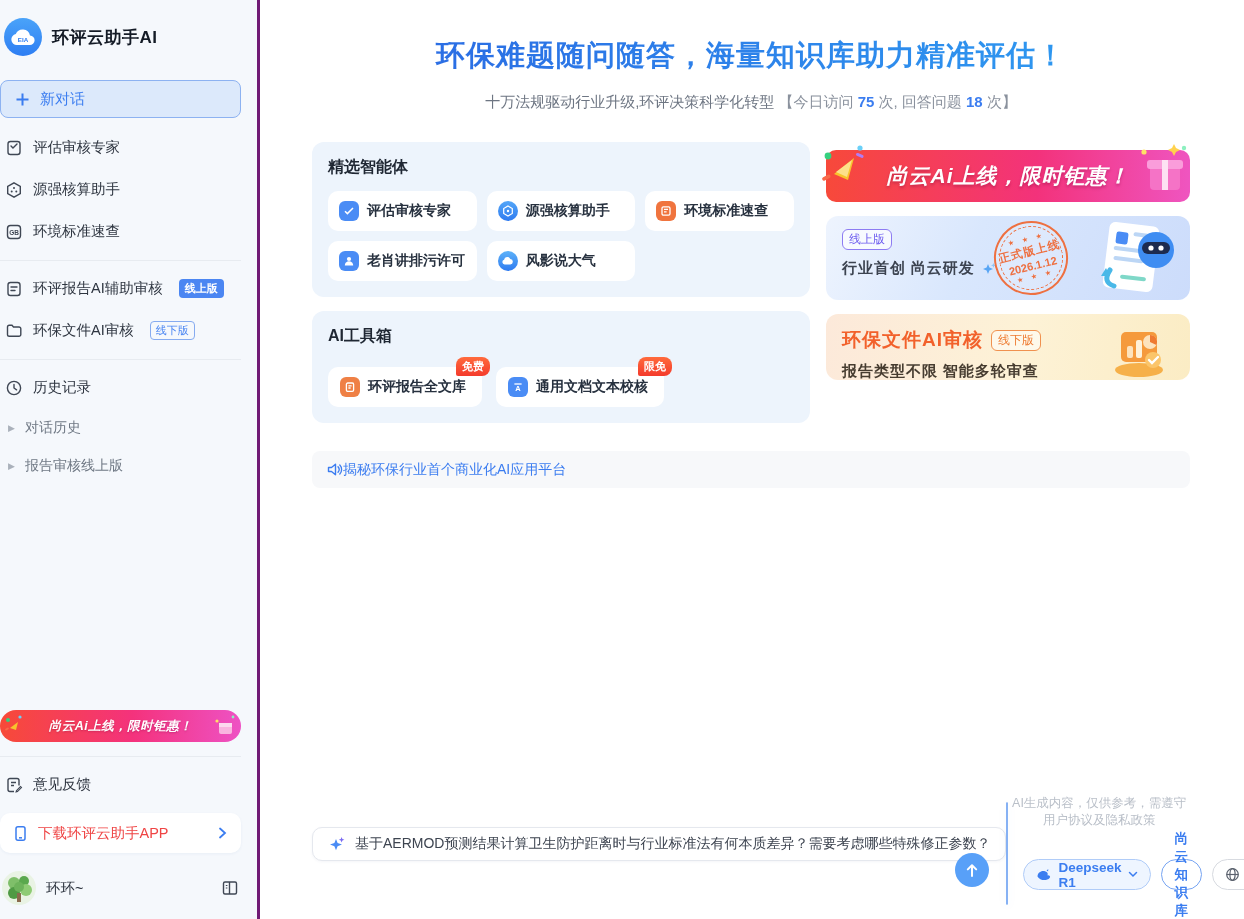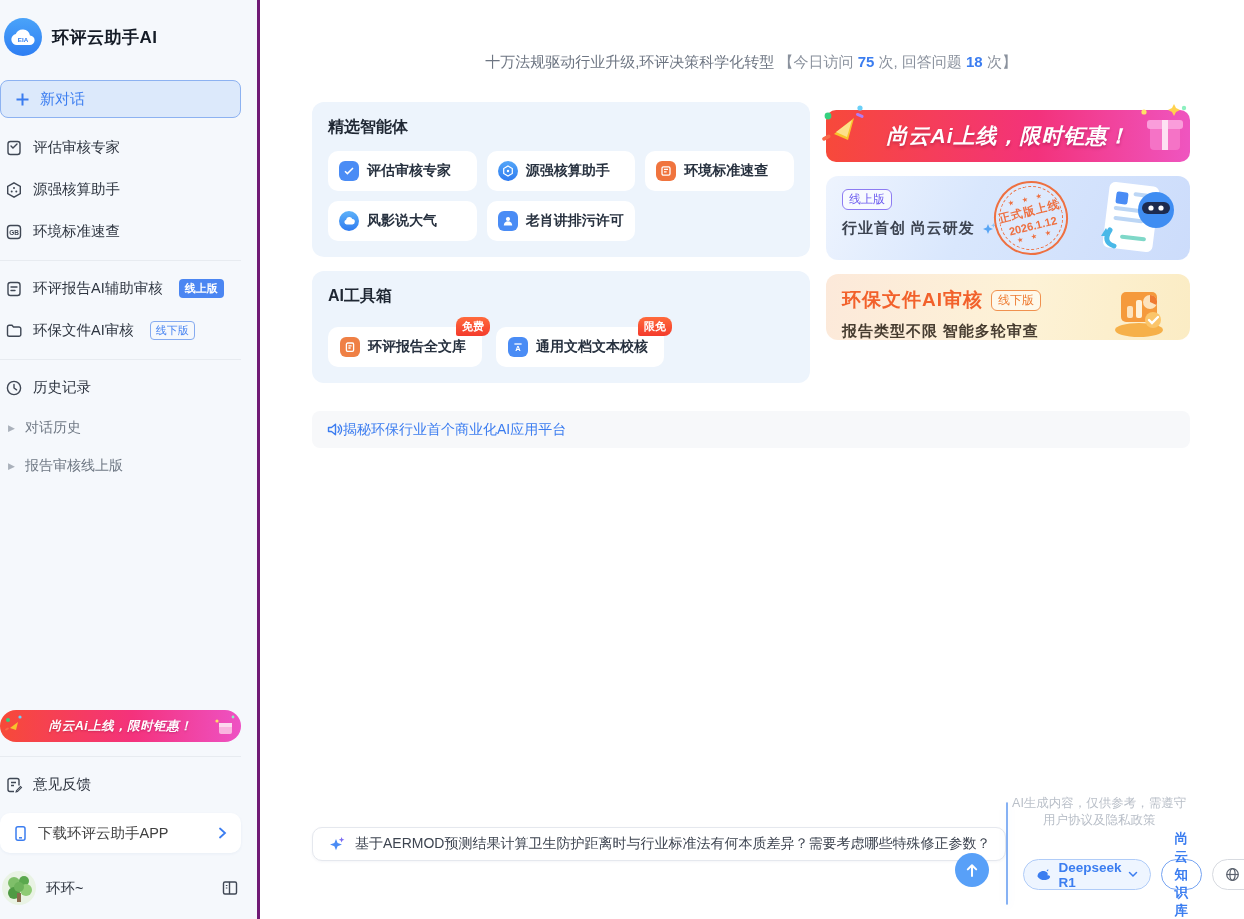--- a/index.html
+++ b/index.html
@@ -51,21 +51,21 @@
     display:flex; align-items:center; justify-content:center;
     color:#fff; font-size:12.5px; font-weight:bold; font-style:italic;
     letter-spacing:.5px; cursor:pointer; margin-bottom:14px;
     text-shadow:0 1px 2px rgba(120,10,60,.35);
   }
   .mini-banner .spark-l { position:absolute; left:4px; top:4px; }
   .mini-banner .spark-r { position:absolute; right:4px; top:3px; }
   .feedback-row { margin-top:2px; }
   .download-btn {
     background:#fff; border-radius:10px; height:40px; display:flex; align-items:center;
-    gap:9px; padding:0 12px; color:#404040; font-size:14.5px; cursor:pointer;
+    gap:9px; padding:0 12px; color:#ef4444; font-size:14.5px; cursor:pointer;
     box-shadow:0 1px 3px rgba(40,80,160,.06); margin-top:14px;
   }
   .download-btn .chev { margin-left:auto; display:flex; }
   .user-row { display:flex; align-items:center; gap:10px; margin:18px 2px 14px 2px; }
   .avatar { width:34px; height:34px; border-radius:50%; overflow:hidden; flex:0 0 auto; }
   .user-name { font-size:14.5px; color:#2e3540; }
   .panel-ico { margin-left:auto; cursor:pointer; display:flex; }
 
   
   .main { flex:1; height:100%; display:flex; flex-direction:column; padding:36px 54px 14px 52px; background:#fff; }
@@ -342,20 +342,21 @@
           <rect x="2.5" y="3" width="13" height="12" rx="1.5"></rect>
             <path d="M8.5 3 V15"></path>
             <path d="M4.8 6.5 h1.6 M4.8 9 h1.6" stroke-width="1.2"></path>
         </svg>
       </span>
     </div>
   </div>
 </aside>
 
 <main class="main">
+  <h1 class="hero-title">环保难题随问随答，海量知识库助力精准评估！</h1>
   <div class="hero-sub">
     <span>十万法规驱动行业升级,环评决策科学化转型</span>
     <span class="bracket">
       <span>【今日访问</span>
       <span class="stat-num">75</span>
       <span>次, 回答问题</span>
       <span class="stat-num">18</span>
       <span>次】</span>
     </span>
   </div>
@@ -386,35 +387,35 @@
           <div class="chip-btn">
             <span class="sq-ico" style="background:#f0743e">
               <svg width="12" height="12" viewBox="0 0 12 12" fill="none" stroke="#fff" stroke-width="1.3">
                   <rect x="2" y="1.8" width="8" height="8.4" rx="1.4"></rect>
                   <path d="M4 4.4 h4 M4 6.8 h2.6"></path>
                 </svg>
             </span>
             <span>环境标准速查</span>
           </div>
           <div class="chip-btn">
-            <span class="sq-ico" style="background:linear-gradient(180deg,#5db2f9,#2f7bf0);border-radius:50%">
-              <svg width="13" height="13" viewBox="0 0 13 13">
-                  <path d="M3.6 9.4 a2.4 2.4 0 0 1 -.5-4.7 a3.2 3.2 0 0 1 6.2-.6 a2 2 0 0 1 -.2 5.3 Z" fill="#fff"></path>
-                </svg>
-            </span>
-            <span>风影说大气</span>
-          </div>
-          <div class="chip-btn">
             <span class="sq-ico" style="background:#4a8cf5">
               <svg width="12" height="12" viewBox="0 0 12 12" fill="#fff">
                   <circle cx="6" cy="4" r="2.1"></circle>
                   <path d="M1.8 10.4 a4.2 4.2 0 0 1 8.4 0 Z"></path>
                 </svg>
             </span>
             <span>老肖讲排污许可</span>
+          </div>
+          <div class="chip-btn">
+            <span class="sq-ico" style="background:linear-gradient(180deg,#5db2f9,#2f7bf0);border-radius:50%">
+              <svg width="13" height="13" viewBox="0 0 13 13">
+                  <path d="M3.6 9.4 a2.4 2.4 0 0 1 -.5-4.7 a3.2 3.2 0 0 1 6.2-.6 a2 2 0 0 1 -.2 5.3 Z" fill="#fff"></path>
+                </svg>
+            </span>
+            <span>风影说大气</span>
           </div>
         </div>
       </section>
 
       <section class="sec-card">
         <div class="sec-title">AI工具箱</div>
         <div class="tool-row">
           <div class="chip-btn">
             <span class="sq-ico" style="background:#ef8045">
               <svg width="12" height="12" viewBox="0 0 12 12" fill="none" stroke="#fff" stroke-width="1.3">

